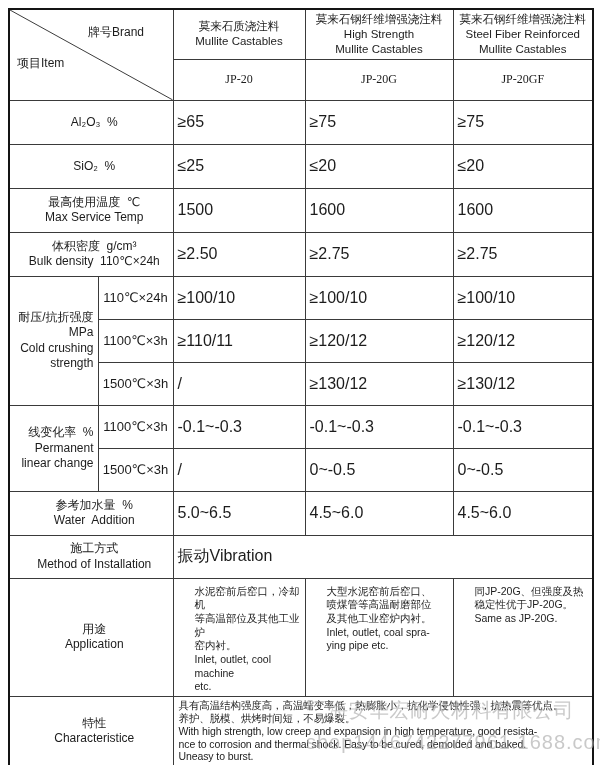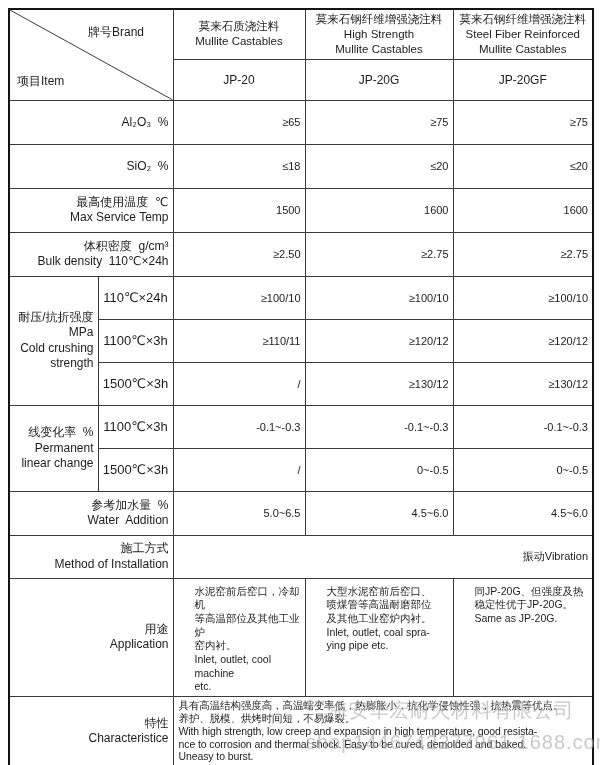--- a/index.html
+++ b/index.html
@@ -5,38 +5,38 @@
   html,body{margin:0;padding:0;}
   body{
     width:600px;height:765px;background:#ffffff;position:relative;overflow:hidden;
     font-family:"Liberation Sans","DejaVu Sans",sans-serif;color:#1c1c1c;
   }
   .sheet{position:absolute;left:8px;top:8px;}
   table{border-collapse:collapse;table-layout:fixed;width:584px;border:2px solid #141414;}
   td,th{border:1px solid #3a3a3a;padding:2px 4px;font-weight:normal;font-size:12px;
         vertical-align:middle;overflow:hidden;}
   .c{text-align:center;}
-  .lbl{text-align:right;padding-left:10px;white-space:pre-wrap;line-height:1.3;}
+  .lbl{text-align:center;padding-left:10px;white-space:pre-wrap;line-height:1.3;}
   .lbl-c{text-align:right;white-space:pre-wrap;line-height:1.3;padding-left:2px;}
   .hdr{font-size:11.5px;line-height:1.3;white-space:pre-wrap;text-align:center;}
   .cond{text-align:center;font-size:13px;}
-  .val{text-align:right;font-size:11px;margin-left:24px;}
+  .val{text-align:left;font-size:16px;margin-left:24px;}
   .app{font-size:10.5px;line-height:1.3;vertical-align:top;padding:6px 5px 2px 21px;
        text-align:left;white-space:pre-line;}
   .chr{font-size:10.5px;line-height:1.22;letter-spacing:-0.1px;padding:2px 5px;
        text-align:left;white-space:pre-wrap;margin-left:27px;}
   
-  .h-brand{height:49px;} .h-grade{height:41px;} .h-std{height:44px;}
+  .h-brand{height:49px;} .h-grade{height:41px;font-family:Liberation Serif, serif;} .h-std{height:44px;}
   .h-sub{height:43px;} .h-water{height:44px;} .h-install{height:43px;}
   .h-app{height:110px;} .h-char{height:70px;}
   
   .corner{position:relative;padding:4px;}
   .corner svg{position:absolute;left:0;top:0;width:100%;height:100%;}
   .corner .brand-span{position:absolute;top:14px;left:78px;font-size:12px;}
-  .corner .item-span{position:absolute;bottom:10px;left:7px;font-size:12px;}
+  .corner .item-span{position:absolute;bottom:28px;left:7px;font-size:12px;}
   
   .wm{position:absolute;color:rgba(172,172,172,0.65);pointer-events:none;z-index:5;
       font-size:20px;white-space:nowrap;}
   .wm-company{left:328px;top:697px;letter-spacing:0.5px;}
   .wm-url{left:306px;top:731px;letter-spacing:1px;}
 </style>
 </head>
 <body>
 
 <div class="sheet">
@@ -76,21 +76,21 @@
 
     <tr class="h-std">
       <td class="lbl" colspan="2">Al₂O₃  %</td>
       <td class="val">≥65</td>
       <td class="val">≥75</td>
       <td class="val">≥75</td>
     </tr>
 
     <tr class="h-std">
       <td class="lbl" colspan="2">SiO₂  %</td>
-      <td class="val">≤18</td>
+      <td class="val">≤25</td>
       <td class="val">≤20</td>
       <td class="val">≤20</td>
     </tr>
 
     <tr class="h-std">
       <td class="lbl" colspan="2">最高使用温度  ℃
 Max Service Temp</td>
       <td class="val">1500</td>
       <td class="val">1600</td>
       <td class="val">1600</td>

